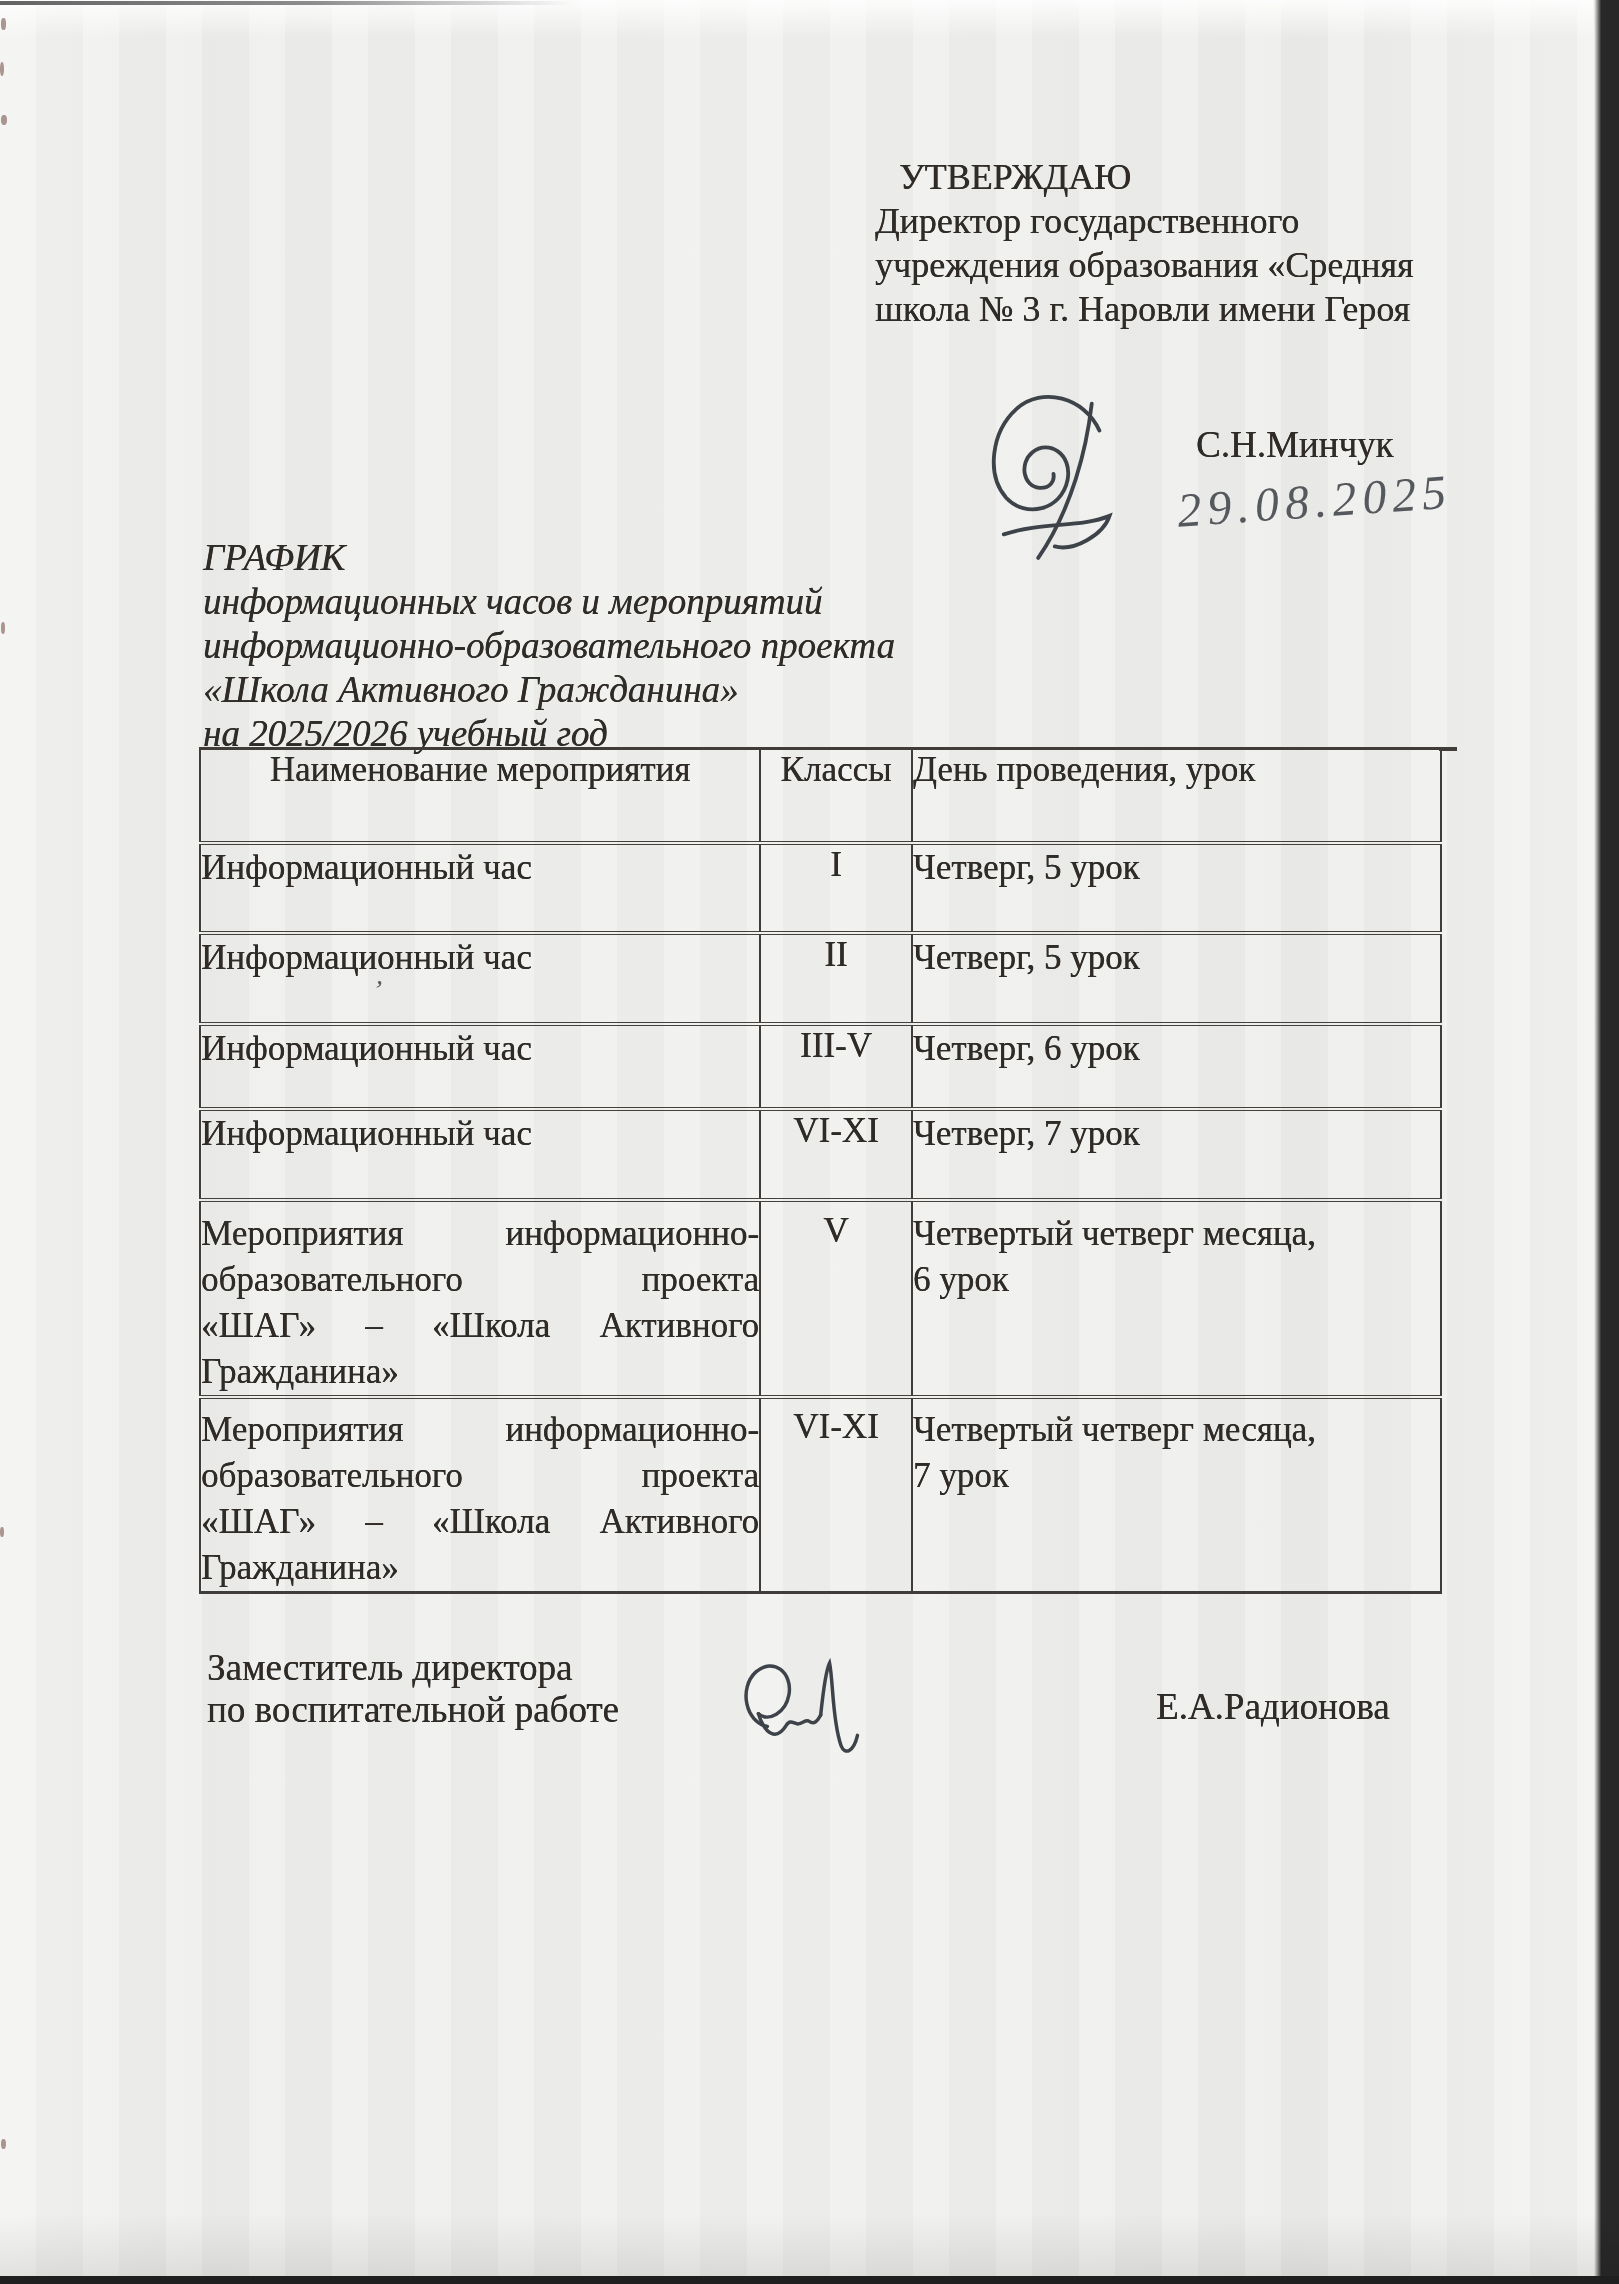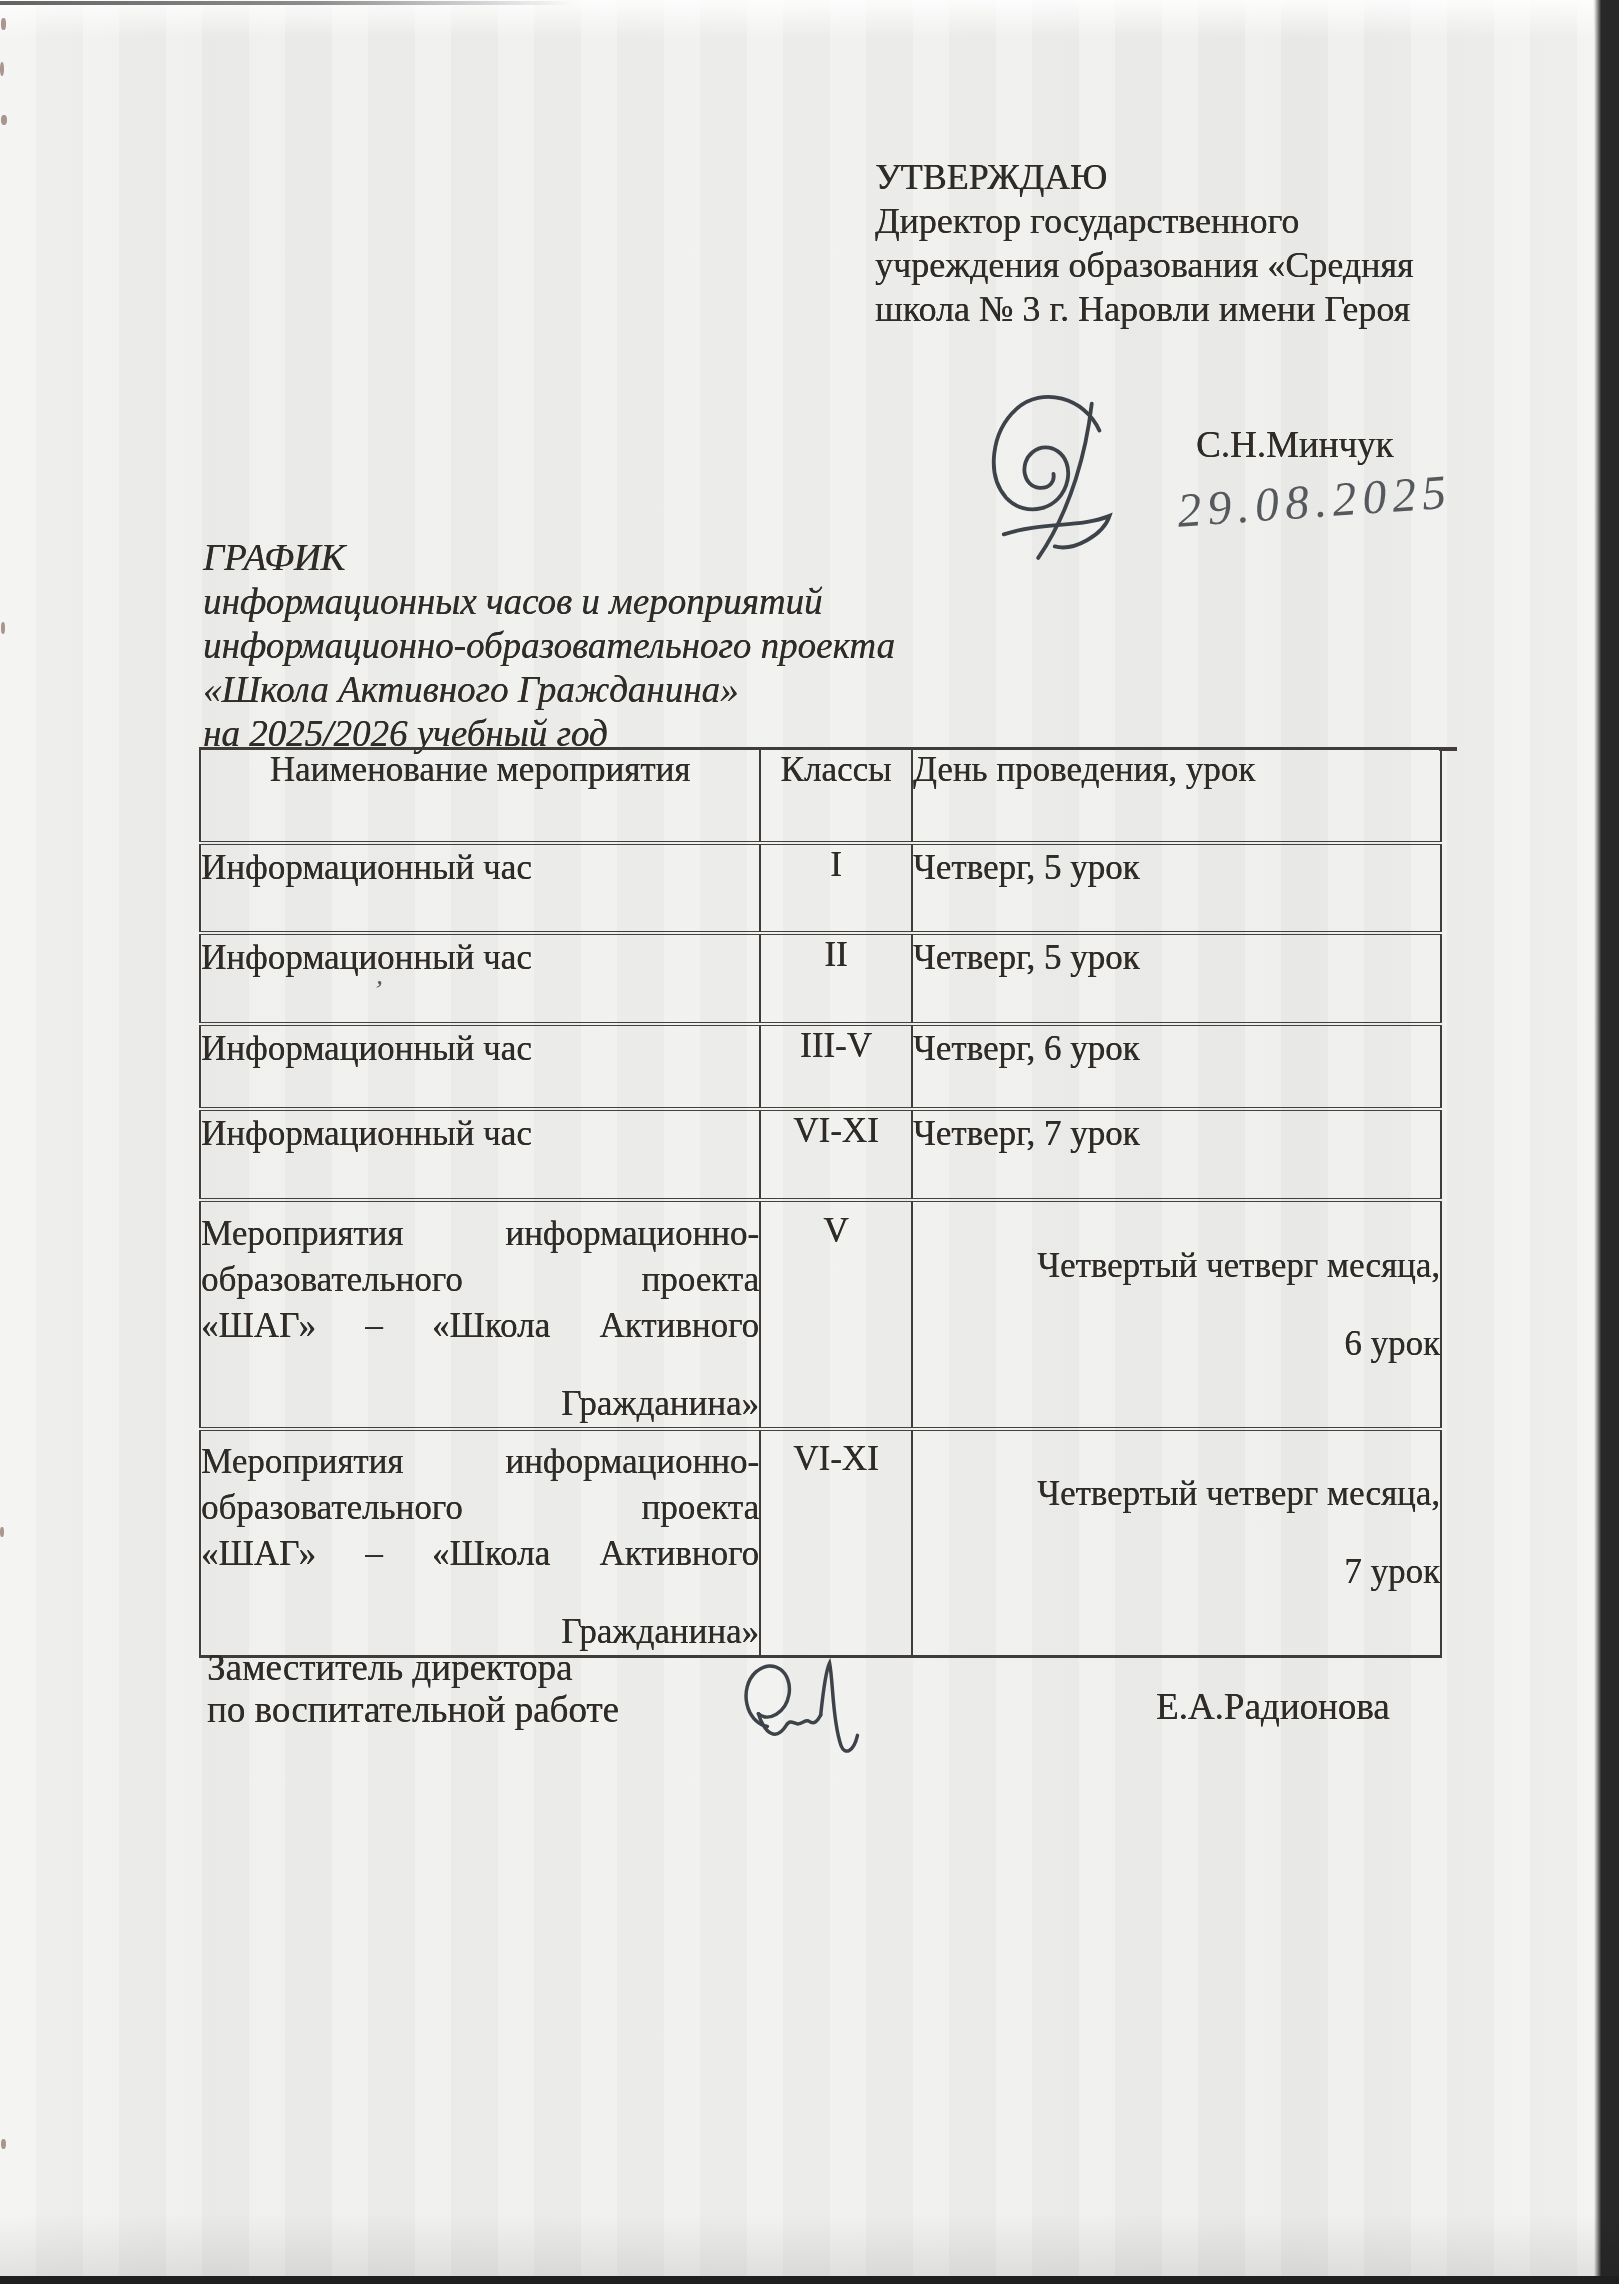--- a/index.html
+++ b/index.html
@@ -52,21 +52,21 @@
   }
 
   .text-line { white-space: nowrap; }
 
   
   .approval {
     position: absolute; left: 875px; top: 155px;
     font-size: 36px; line-height: 44px;
     text-shadow: 0.3px 0 0 currentColor;
   }
-  .approval .text-line:first-child { text-shadow: 0.5px 0 0 currentColor; }
+  .approval .text-line:first-child { text-shadow: 0.5px 0 0 currentColor; margin-left: 24px; }
 
   .sig-director {
     position: absolute; left: 965px; top: 391px; width: 163px; height: 172px;
   }
   .signer-minchuk {
     position: absolute; left: 1196px; top: 423px;
     font-size: 37px; text-shadow: 0.3px 0 0 currentColor;
   }
   .hand-date {
     position: absolute; left: 1177px; top: 470px; width: 365px;
@@ -112,21 +112,21 @@
   th.h-name { text-align: center; padding-top: 18px; }
   th.h-classes { text-align: center; padding-top: 18px; }
   th.h-day { text-align: left; padding: 18px 6.5px 0 14.3px; }
 
   td.cell-name { padding: 21px 11.7px 0 10.4px; line-height: 46px; }
   td.cell-classes { text-align: center; padding-top: 21px; }
   td.cell-day { padding: 21px 6.5px 0 14.3px; line-height: 46px; }
   tr.tall td.cell-name, tr.tall td.cell-classes, tr.tall td.cell-day { padding-top: 8.5px; }
 
   .jline { text-align: justify; text-align-last: justify; }
-  .lline { text-align: right; margin-top: 32px; }
+  .lline { text-align: left; }
 
   .table-tick {
     position: absolute; left: 1240px; top: 0px; width: 18px; height: 3.9px;
     background: #3f3c39;
   }
 
   
   .footer-role {
     position: absolute; left: 207px; top: 1647px;
     font-size: 37px; line-height: 42px;

